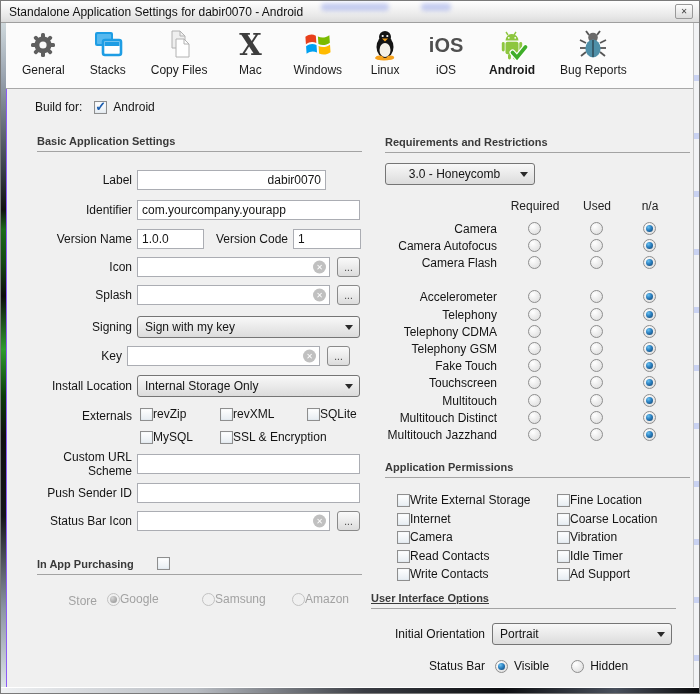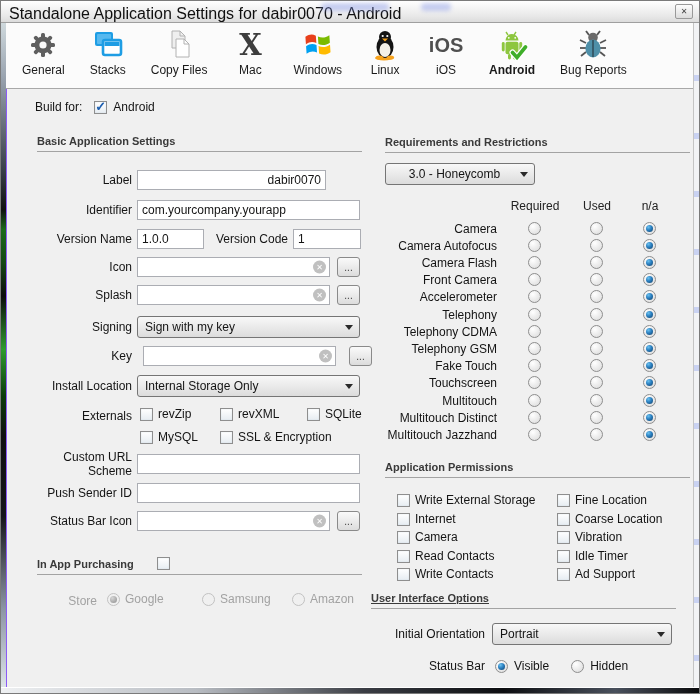--- a/index.html
+++ b/index.html
@@ -1,19 +1,19 @@
 <!DOCTYPE html>
 <html><head>
 <meta charset="utf-8">
 <style>
   html,body{margin:0;padding:0;background:#d8d8d8;font-family:"Liberation Sans",sans-serif;}
   .page{position:relative;width:700px;height:694px;background:#f0f0f0;border:1px solid #7a7a7a;box-sizing:border-box;overflow:hidden;}
   
   .titlebar{position:absolute;left:0;top:0;width:100%;height:22px;background:linear-gradient(#ffffff,#e9e9e9 70%,#dcdcdc);border-bottom:1px solid #9f9f9f;box-sizing:border-box;}
-  .title{position:absolute;left:8px;top:4px;font-size:16px;color:#101010;white-space:nowrap;}
+  .title{position:absolute;left:8px;top:4px;font-size:12px;color:#101010;white-space:nowrap;}
   .smudge{position:absolute;top:2px;height:8px;border-radius:4px;background:#7d8fe8;opacity:.4;filter:blur(2px);}
   .s1{left:320px;width:68px;}
   .s2{left:420px;width:30px;}
   .close{position:absolute;right:6px;top:3px;width:18px;height:15px;border:1px solid #999;border-radius:2px;background:linear-gradient(#fdfdfd,#dcdcdc);font-size:8px;color:#444;display:flex;align-items:center;justify-content:center;padding:0;font-family:inherit;}
   
   .frame-left{position:absolute;left:0;top:22px;width:5px;height:666px;background:linear-gradient(180deg,#cfd9dd 0%,#9aa4b0 8%,#394049 22%,#101010 28%,#1c6a1c 31%,#134813 36%,#0c0c0c 41%,#2f9a2f 49%,#0b3b0b 56%,#101010 62%,#15151a 74%,#8c95a5 88%,#dfe6ea 100%);}
   .frame-right{position:absolute;right:0;top:22px;width:6px;height:666px;background:repeating-linear-gradient(180deg,#f2f3f5 0 52px,#c9d2f2 52px 58px);border-left:1px solid #c4c4c4;box-sizing:border-box;}
   .frame-bottom{position:absolute;left:0;bottom:0;width:100%;height:6px;background:linear-gradient(90deg,#eef0f2 0%,#b8bcc2 28%,#3a3d44 52%,#0c0d10 72%,#49505c 88%,#0a0a0c 100%);border-top:1px solid #ffffff;box-sizing:border-box;}
   
   .toolbar{position:absolute;left:5px;top:22px;width:689px;height:66px;background:#fbfbfb;border-bottom:1px solid #a8a8a8;box-sizing:border-box;display:flex;align-items:flex-start;padding:5px 0 0 16px;gap:25px;}
@@ -35,21 +35,21 @@
   .browse{width:23px;height:20px;margin-left:7px;border:1px solid #8a8a8a;border-radius:3px;background:linear-gradient(#fafafa,#dcdcdc);font-size:10px;color:#444;text-align:center;line-height:17px;box-sizing:border-box;font-family:inherit;padding:0;}
   .combo{height:22px;border:1px solid #757575;border-radius:3px;background:linear-gradient(#f8f8f8,#dcdcdc);display:flex;align-items:center;padding:0 18px 0 7px;font-size:12px;color:#141414;position:relative;box-sizing:border-box;}
   .combo.center{justify-content:center;}
   .combo .arr{position:absolute;right:6px;top:8px;width:0;height:0;border-left:4px solid transparent;border-right:4px solid transparent;border-top:5px solid #2a2a2a;}
   .cb{width:13px;height:13px;border:1px solid #8e8e8e;background:linear-gradient(#ffffff,#e7edf2);box-shadow:inset 0 0 1px #b4c6d6;display:inline-block;position:relative;box-sizing:border-box;}
   .cb.checked::after{content:"✓";position:absolute;left:0;top:-3px;font-size:13px;font-weight:bold;color:#1d5fb0;}
   .rb{width:13px;height:13px;border-radius:50%;border:1px solid #8e8e8e;background:radial-gradient(circle at 35% 30%,#ffffff,#d9d9d9);display:inline-block;position:relative;box-sizing:border-box;}
   .rb.sel::after{content:"";position:absolute;left:2px;top:2px;width:7px;height:7px;border-radius:50%;background:radial-gradient(circle at 35% 30%,#6cc2f0 0%,#2a7fc0 45%,#123f66 100%);}
   .rb.dis{border-color:#c2c2c2;background:#f0f0f0;}
   .rb.dis.gsel::after{content:"";position:absolute;left:2px;top:2px;width:7px;height:7px;border-radius:50%;background:radial-gradient(circle at 35% 30%,#d6d6d6,#8e8e8e);}
-  .chip{position:absolute;display:flex;align-items:center;gap:5px;font-size:12px;color:#141414;}
+  .chip{position:absolute;display:flex;align-items:center;font-size:12px;color:#141414;}
   .chip.gray,.graytxt{color:#a2a2a2;}
   .frow{position:absolute;left:378px;width:305px;height:16px;}
   .fname{position:absolute;left:0;top:1px;width:112px;text-align:right;font-size:12px;color:#141414;white-space:nowrap;}
   .frow .rb{position:absolute;top:1px;}
   .colhead{position:absolute;font-size:12px;color:#222;text-align:center;}
 </style>
 </head>
 <body>
 
 <div class="page">
@@ -221,21 +221,21 @@
     </div>
 
     <div class="row" style="left:10px;top:227px;height:22px;">
       <span class="flabel">Signing</span>
       <div class="combo" style="width:223px;">
           <span>Sign with my key</span>
           <span class="arr"></span>
         </div>
     </div>
 
-    <div class="row" style="left:10px;top:257px;height:20px;gap:6px;">
+    <div class="row" style="left:0;top:257px;height:20px;">
       <span class="flabel">Key</span>
       <span class="iwrap"><input class="tin" style="width: 193px;" value=""><span class="clr">✕</span></span>
       <button class="browse">...</button>
     </div>
 
     <div class="row" style="left:10px;top:286px;height:22px;">
       <span class="flabel">Install Location</span>
       <div class="combo" style="width:223px;">
           <span>Internal Storage Only</span>
           <span class="arr"></span>
@@ -321,26 +321,20 @@
         <span class="rb" style="left:143px;"></span>
         <span class="rb" style="left:205px;"></span>
         <span class="rb sel" style="left:258px;"></span>
       </div>
     <div class="frow" style="top:166px;">
         <span class="fname">Camera Flash</span>
         <span class="rb" style="left:143px;"></span>
         <span class="rb" style="left:205px;"></span>
         <span class="rb sel" style="left:258px;"></span>
       </div>
-    <div class="frow" style="top:183px;">
-        <span class="fname">Front Camera</span>
-        <span class="rb" style="left:143px;"></span>
-        <span class="rb" style="left:205px;"></span>
-        <span class="rb sel" style="left:258px;"></span>
-      </div>
     <div class="frow" style="top:200px;">
         <span class="fname">Accelerometer</span>
         <span class="rb" style="left:143px;"></span>
         <span class="rb" style="left:205px;"></span>
         <span class="rb sel" style="left:258px;"></span>
       </div>
     <div class="frow" style="top:218px;">
         <span class="fname">Telephony</span>
         <span class="rb" style="left:143px;"></span>
         <span class="rb" style="left:205px;"></span>

